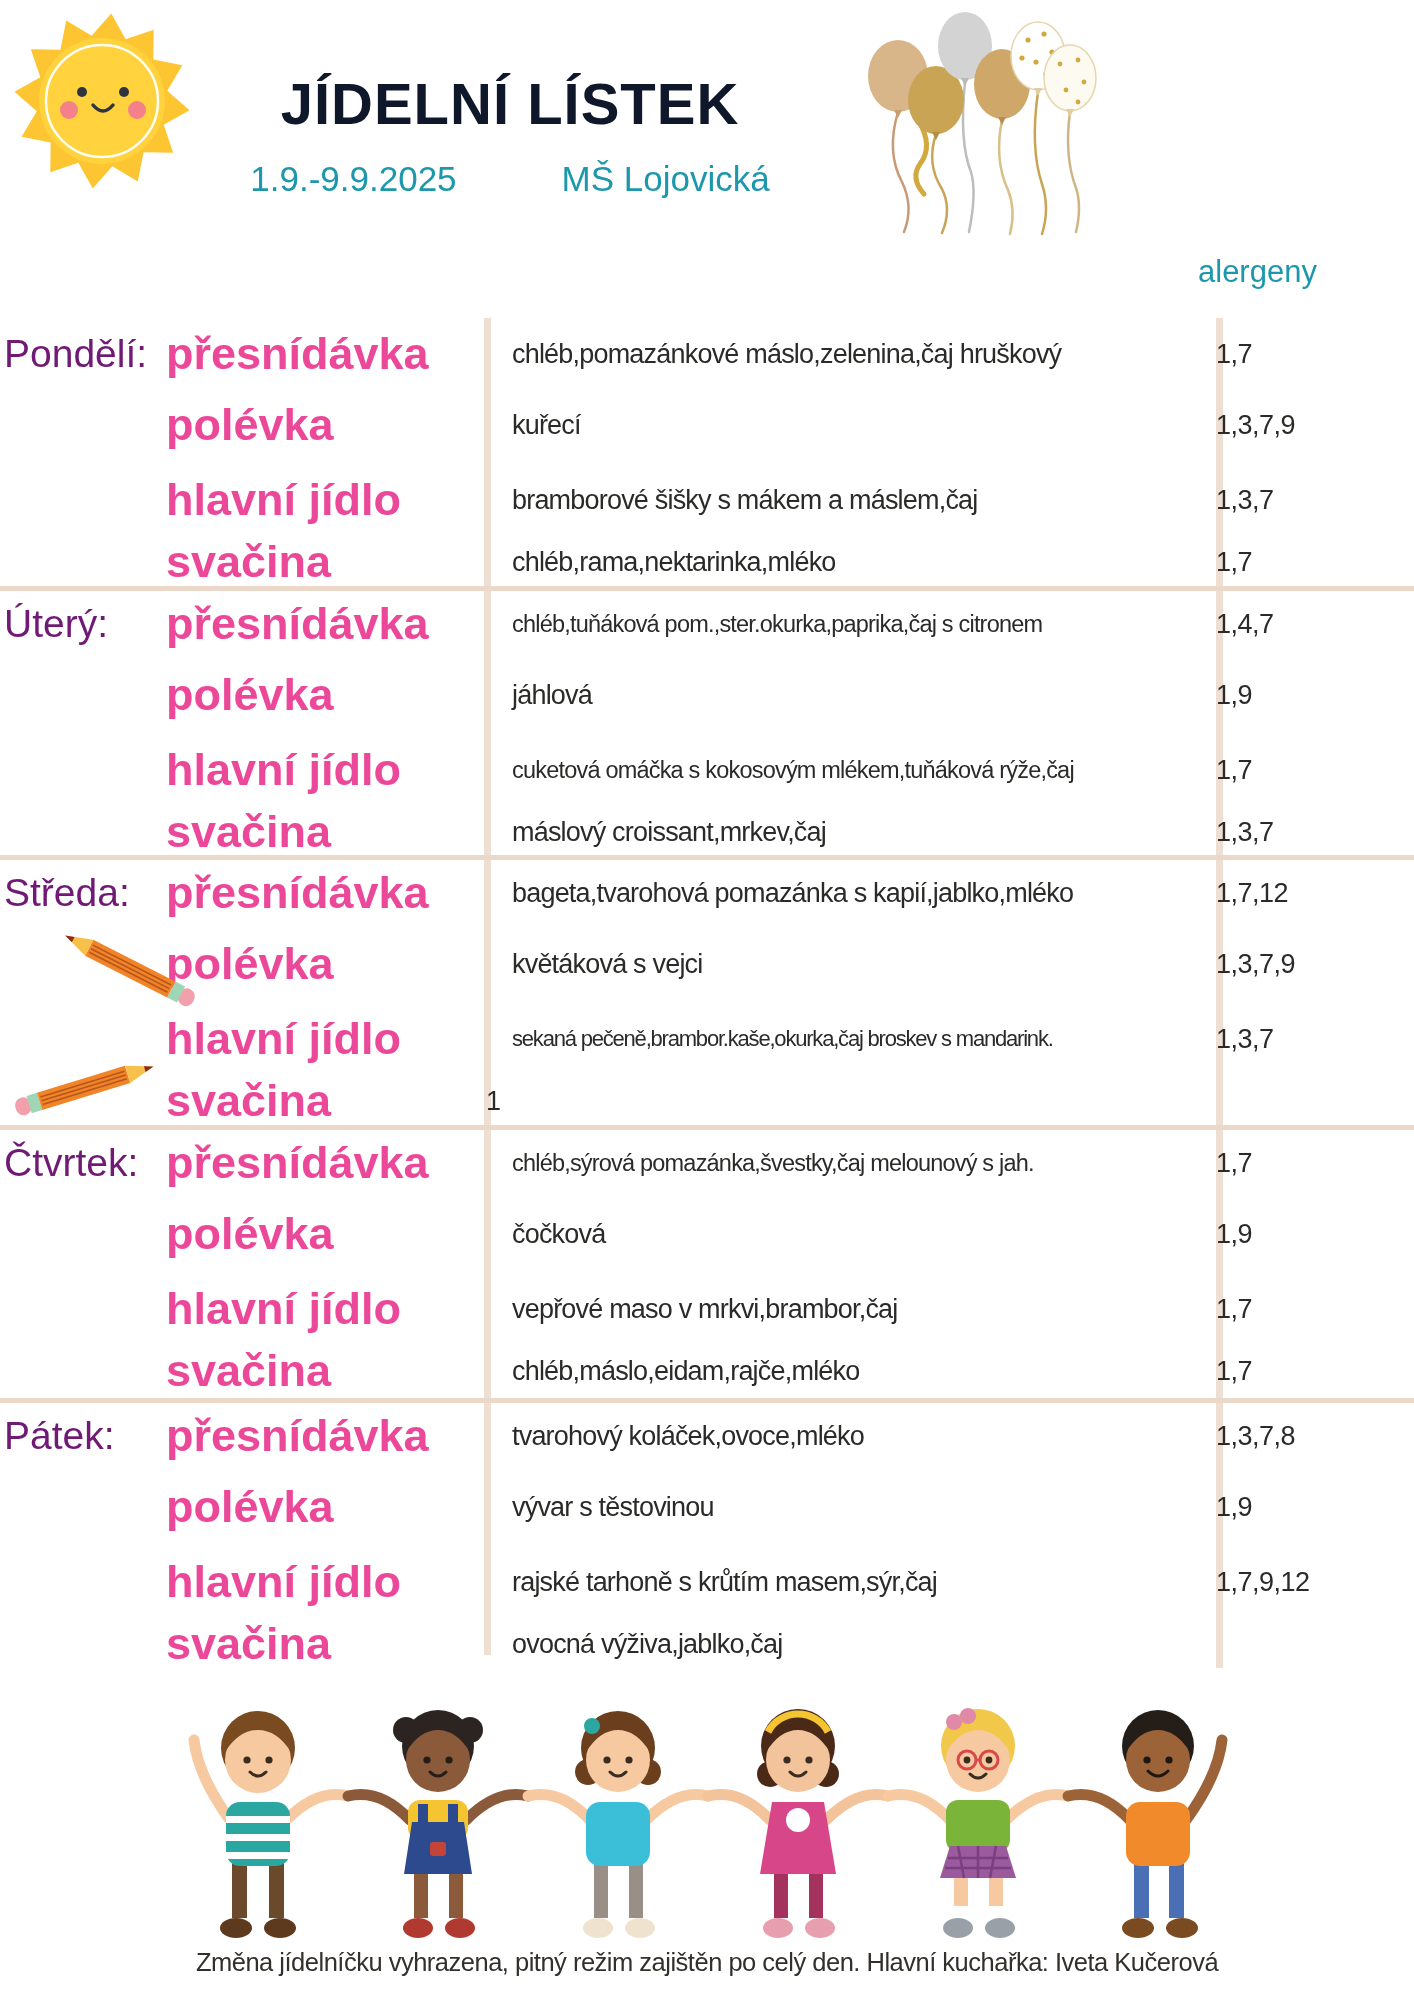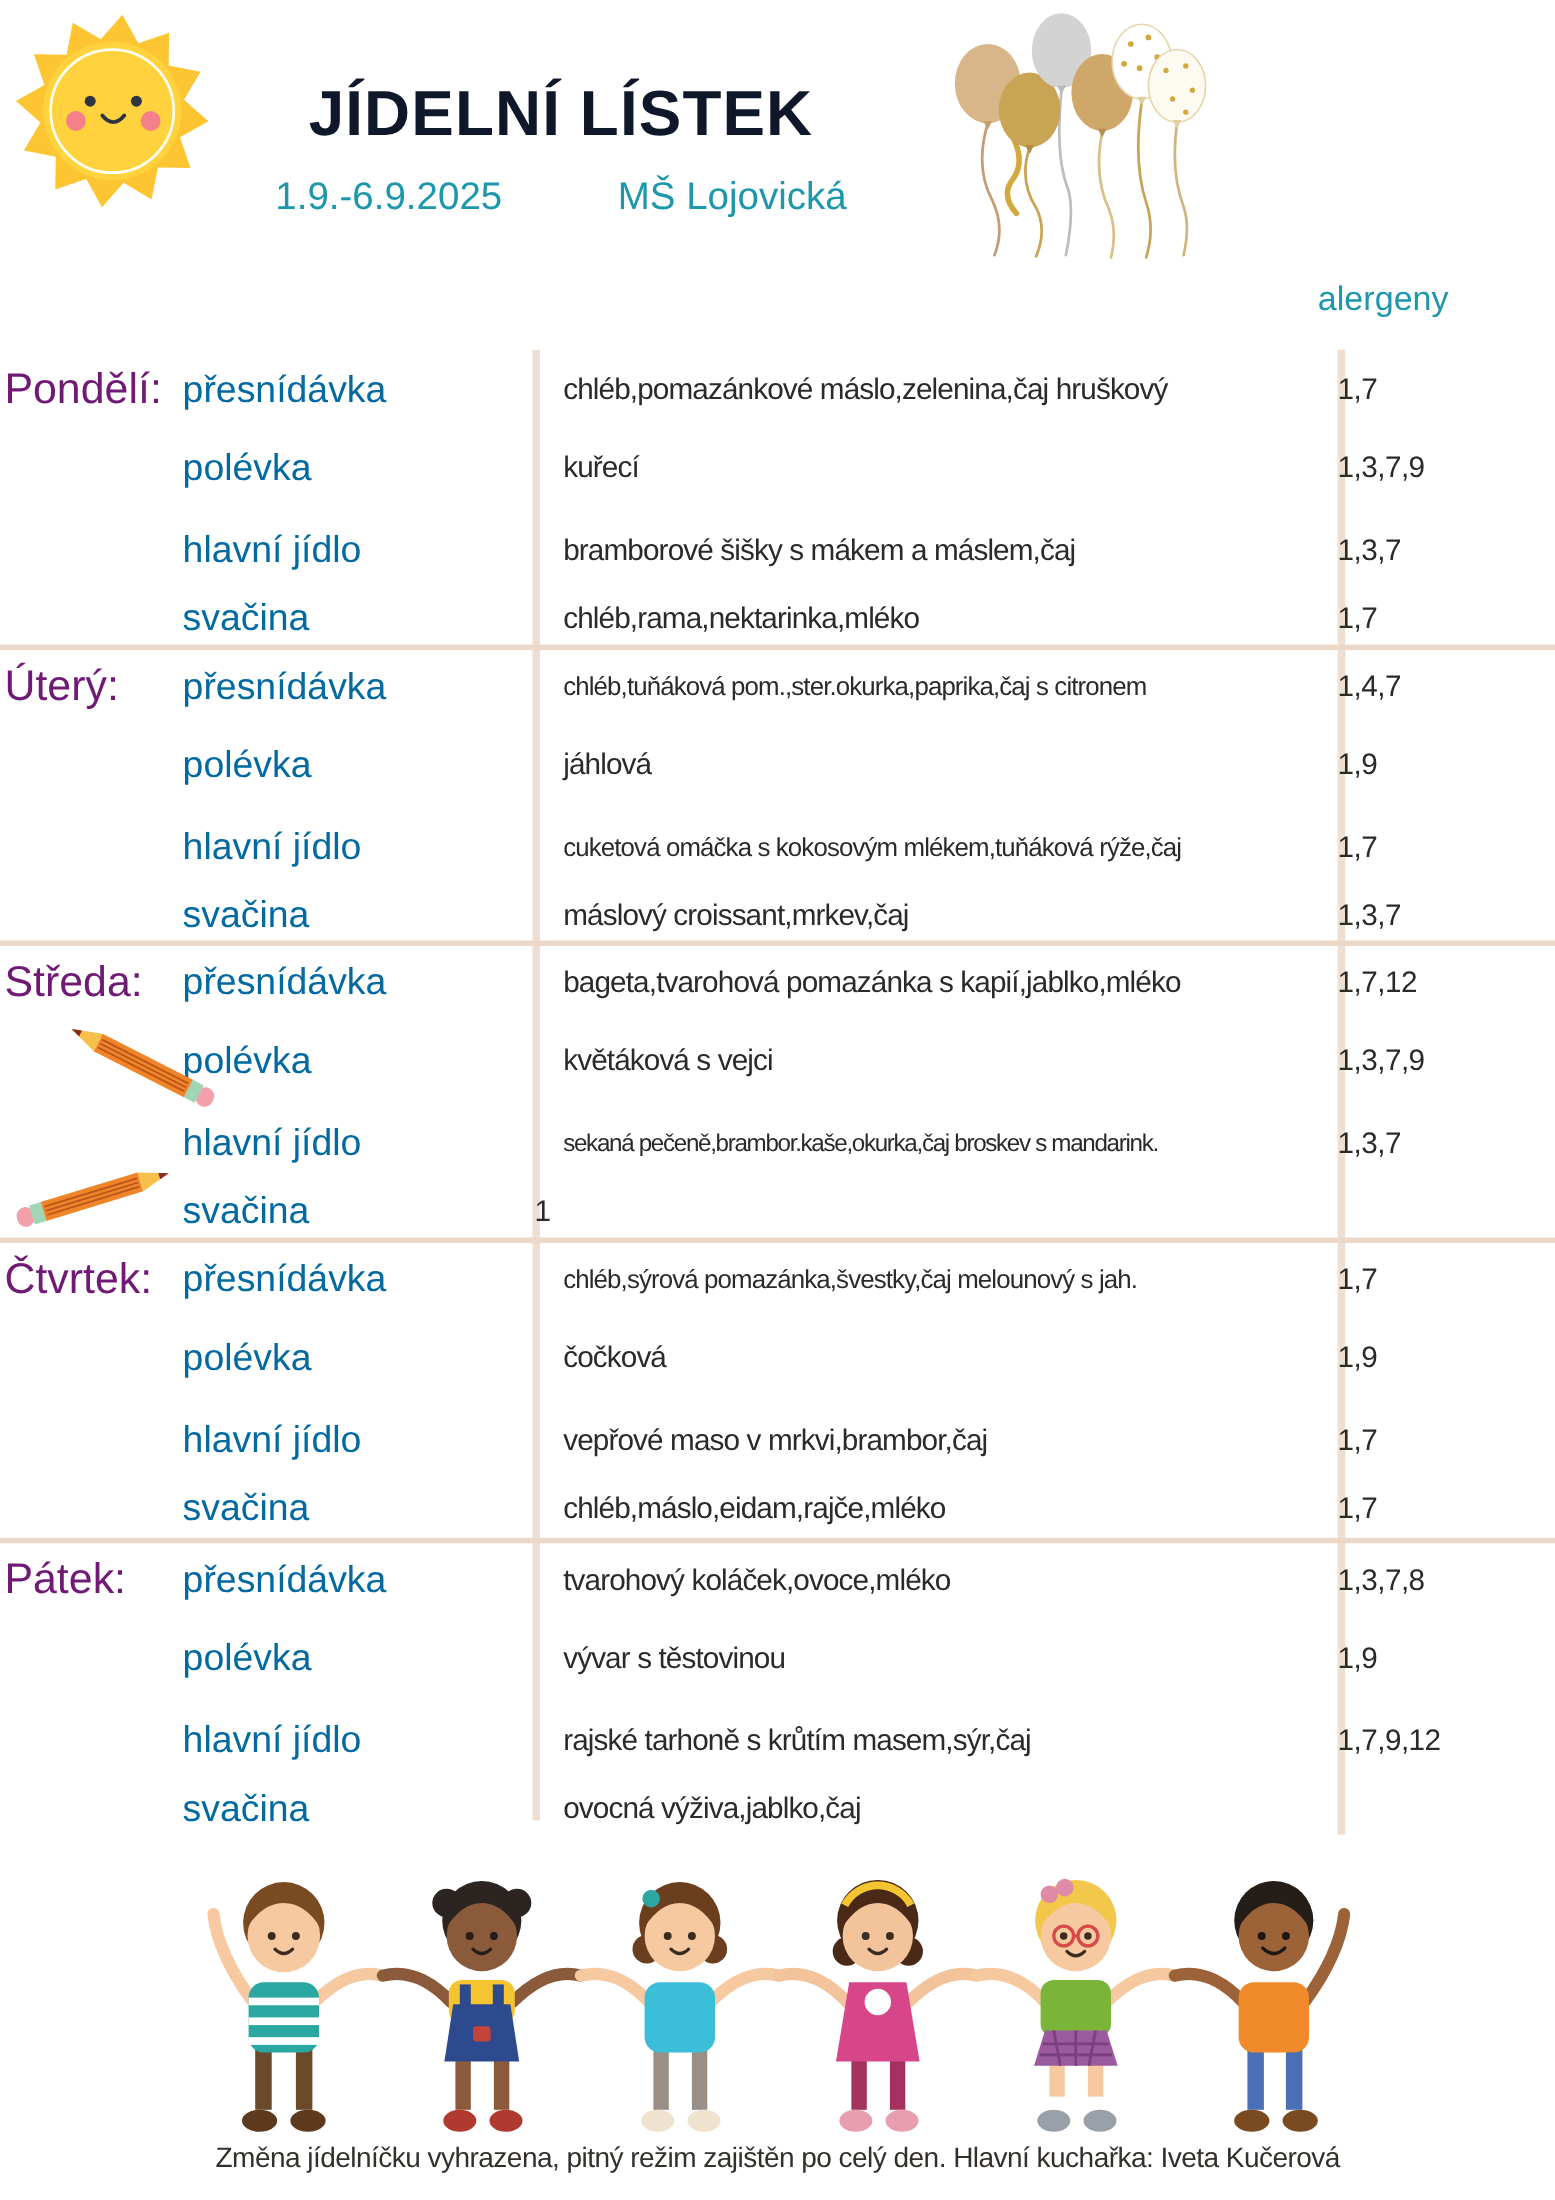--- a/index.html
+++ b/index.html
@@ -25,21 +25,21 @@
   
   .vdiv { position:absolute; width:7px; background:#efdfd2; }
   .vdiv.left { left:484px; top:318px; height:1337px; }
   .vdiv.right { left:1216px; top:318px; height:1350px; }
   .hdiv { position:absolute; left:0; width:1414px; height:5px; background:#ecd8c8; }
 
   .day-block { position:absolute; left:0; width:1414px; }
   .day-label { position:absolute; left:4px; top:0; height:64px; line-height:64px;
                font-size:39px; color:#701a75; white-space:nowrap; }
   .meal-row { display:grid; grid-template-columns:160px 326px 730px 198px; align-items:center; }
-  .meal-type { font-size:34px; color:#0369a1; padding-left:6px; white-space:nowrap; }
+  .meal-type { font-size:45px; color:#ec4899; padding-left:6px; white-space:nowrap;font-weight:bold; }
   .meal-food { font-size:27px; letter-spacing:-0.8px; padding-left:26px; white-space:nowrap; }
   .meal-food.small { font-size:23.5px; }
   .meal-food.xsmall { font-size:22px; letter-spacing:-1.2px; }
   .meal-allerg { font-size:27px; letter-spacing:-0.5px; }
 
   
   .footer { position:absolute; left:0; top:1948px; width:1414px; text-align:center;
             font-size:25.5px; color:#33302c; letter-spacing:-0.5px; }
 </style>
 </head>
@@ -95,21 +95,21 @@
   <polygon points="80,132 88,132 84,140" fill="#b08f3e"></polygon>
   <polygon points="109,78 117,78 113,86" fill="#b9b9b9"></polygon>
   <polygon points="146,117 154,117 150,125" fill="#b68f50"></polygon>
   <polygon points="182,88 190,88 186,96" fill="#e0cf9e"></polygon>
   <polygon points="214,109 222,109 218,117" fill="#e0cf9e"></polygon>
 </svg>
 
 <div class="header-left">
   <div class="title">JÍDELNÍ LÍSTEK</div>
   <div class="subtitle-row">
-    <span>1.9.-6.9.2025</span>
+    <span>1.9.-9.9.2025</span>
     <span>MŠ Lojovická</span>
   </div>
 </div>
 
 <div class="allergens-label">alergeny</div>
 
 <div class="vdiv left"></div>
 <div class="vdiv right"></div>
 <div class="hdiv" style="top:586px"></div>
 <div class="hdiv" style="top:855px"></div>

